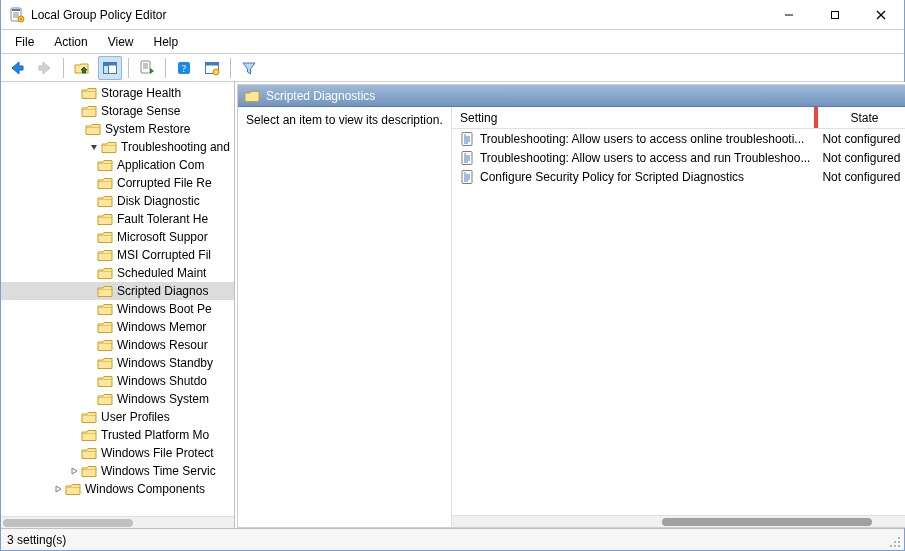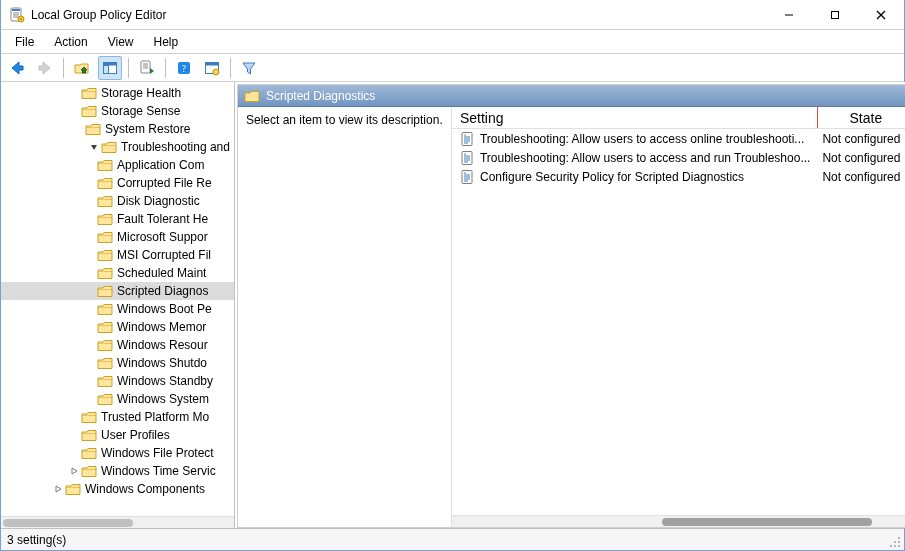--- a/index.html
+++ b/index.html
@@ -190,22 +190,22 @@
   .list-header {
     display: flex;
     height: 22px;
     border-bottom: 1px solid #e0e0e0;
     background: #fff;
   }
   .list-header .col {
     display: flex;
     align-items: center;
     padding: 0 8px;
-    font-size: 14px;
-    border-right: 1px solid #ef4444;
+    font-size: 12px;
+    border-right: 4px solid #ef4444;
   }
   .col-setting { flex: 1; }
   .col-state   { width: 96px; justify-content: center; border-right: none; }
   .list-body {
     flex: 1;
     overflow: hidden;
   }
   .list-row {
     display: flex;
     height: 19px;
@@ -552,61 +552,61 @@
               <span class="tree-label">Windows Resour</span>
             </div>
             <div class="tree-node" style="padding-left: 96px;">
               <span class="tree-toggle none" style="margin-left: -14px;"></span>
               <span class="tree-icon">
                 <svg width="16" height="14" viewBox="0 0 16 14">
                   <path d="M1 4 L6 4 L7 2.5 L15 2.5 L15 12.5 L1 12.5 Z" fill="#ffe69b" stroke="#c9a227"></path>
                   <path d="M1 5.5 L15 5.5" stroke="#c9a227" stroke-width="0.5"></path>
                 </svg>
               </span>
+              <span class="tree-label">Windows Standby</span>
+            </div>
+            <div class="tree-node" style="padding-left: 96px;">
+              <span class="tree-toggle none" style="margin-left: -14px;"></span>
+              <span class="tree-icon">
+                <svg width="16" height="14" viewBox="0 0 16 14">
+                  <path d="M1 4 L6 4 L7 2.5 L15 2.5 L15 12.5 L1 12.5 Z" fill="#ffe69b" stroke="#c9a227"></path>
+                  <path d="M1 5.5 L15 5.5" stroke="#c9a227" stroke-width="0.5"></path>
+                </svg>
+              </span>
               <span class="tree-label">Windows Shutdo</span>
             </div>
             <div class="tree-node" style="padding-left: 96px;">
               <span class="tree-toggle none" style="margin-left: -14px;"></span>
               <span class="tree-icon">
                 <svg width="16" height="14" viewBox="0 0 16 14">
                   <path d="M1 4 L6 4 L7 2.5 L15 2.5 L15 12.5 L1 12.5 Z" fill="#ffe69b" stroke="#c9a227"></path>
                   <path d="M1 5.5 L15 5.5" stroke="#c9a227" stroke-width="0.5"></path>
                 </svg>
               </span>
-              <span class="tree-label">Windows Standby</span>
-            </div>
-            <div class="tree-node" style="padding-left: 96px;">
-              <span class="tree-toggle none" style="margin-left: -14px;"></span>
-              <span class="tree-icon">
-                <svg width="16" height="14" viewBox="0 0 16 14">
-                  <path d="M1 4 L6 4 L7 2.5 L15 2.5 L15 12.5 L1 12.5 Z" fill="#ffe69b" stroke="#c9a227"></path>
-                  <path d="M1 5.5 L15 5.5" stroke="#c9a227" stroke-width="0.5"></path>
-                </svg>
-              </span>
               <span class="tree-label">Windows System</span>
             </div>
             <div class="tree-node" style="padding-left: 80px;">
               <span class="tree-toggle none" style="margin-left: -14px;"></span>
               <span class="tree-icon">
                 <svg width="16" height="14" viewBox="0 0 16 14">
                   <path d="M1 4 L6 4 L7 2.5 L15 2.5 L15 12.5 L1 12.5 Z" fill="#ffe69b" stroke="#c9a227"></path>
                   <path d="M1 5.5 L15 5.5" stroke="#c9a227" stroke-width="0.5"></path>
                 </svg>
               </span>
+              <span class="tree-label">User Profiles</span>
+            </div>
+            <div class="tree-node" style="padding-left: 80px;">
+              <span class="tree-toggle none" style="margin-left: -14px;"></span>
+              <span class="tree-icon">
+                <svg width="16" height="14" viewBox="0 0 16 14">
+                  <path d="M1 4 L6 4 L7 2.5 L15 2.5 L15 12.5 L1 12.5 Z" fill="#ffe69b" stroke="#c9a227"></path>
+                  <path d="M1 5.5 L15 5.5" stroke="#c9a227" stroke-width="0.5"></path>
+                </svg>
+              </span>
               <span class="tree-label">Trusted Platform Mo</span>
-            </div>
-            <div class="tree-node" style="padding-left: 80px;">
-              <span class="tree-toggle none" style="margin-left: -14px;"></span>
-              <span class="tree-icon">
-                <svg width="16" height="14" viewBox="0 0 16 14">
-                  <path d="M1 4 L6 4 L7 2.5 L15 2.5 L15 12.5 L1 12.5 Z" fill="#ffe69b" stroke="#c9a227"></path>
-                  <path d="M1 5.5 L15 5.5" stroke="#c9a227" stroke-width="0.5"></path>
-                </svg>
-              </span>
-              <span class="tree-label">User Profiles</span>
             </div>
             <div class="tree-node" style="padding-left: 80px;">
               <span class="tree-toggle none" style="margin-left: -14px;"></span>
               <span class="tree-icon">
                 <svg width="16" height="14" viewBox="0 0 16 14">
                   <path d="M1 4 L6 4 L7 2.5 L15 2.5 L15 12.5 L1 12.5 Z" fill="#ffe69b" stroke="#c9a227"></path>
                   <path d="M1 5.5 L15 5.5" stroke="#c9a227" stroke-width="0.5"></path>
                 </svg>
               </span>
               <span class="tree-label">Windows File Protect</span>

